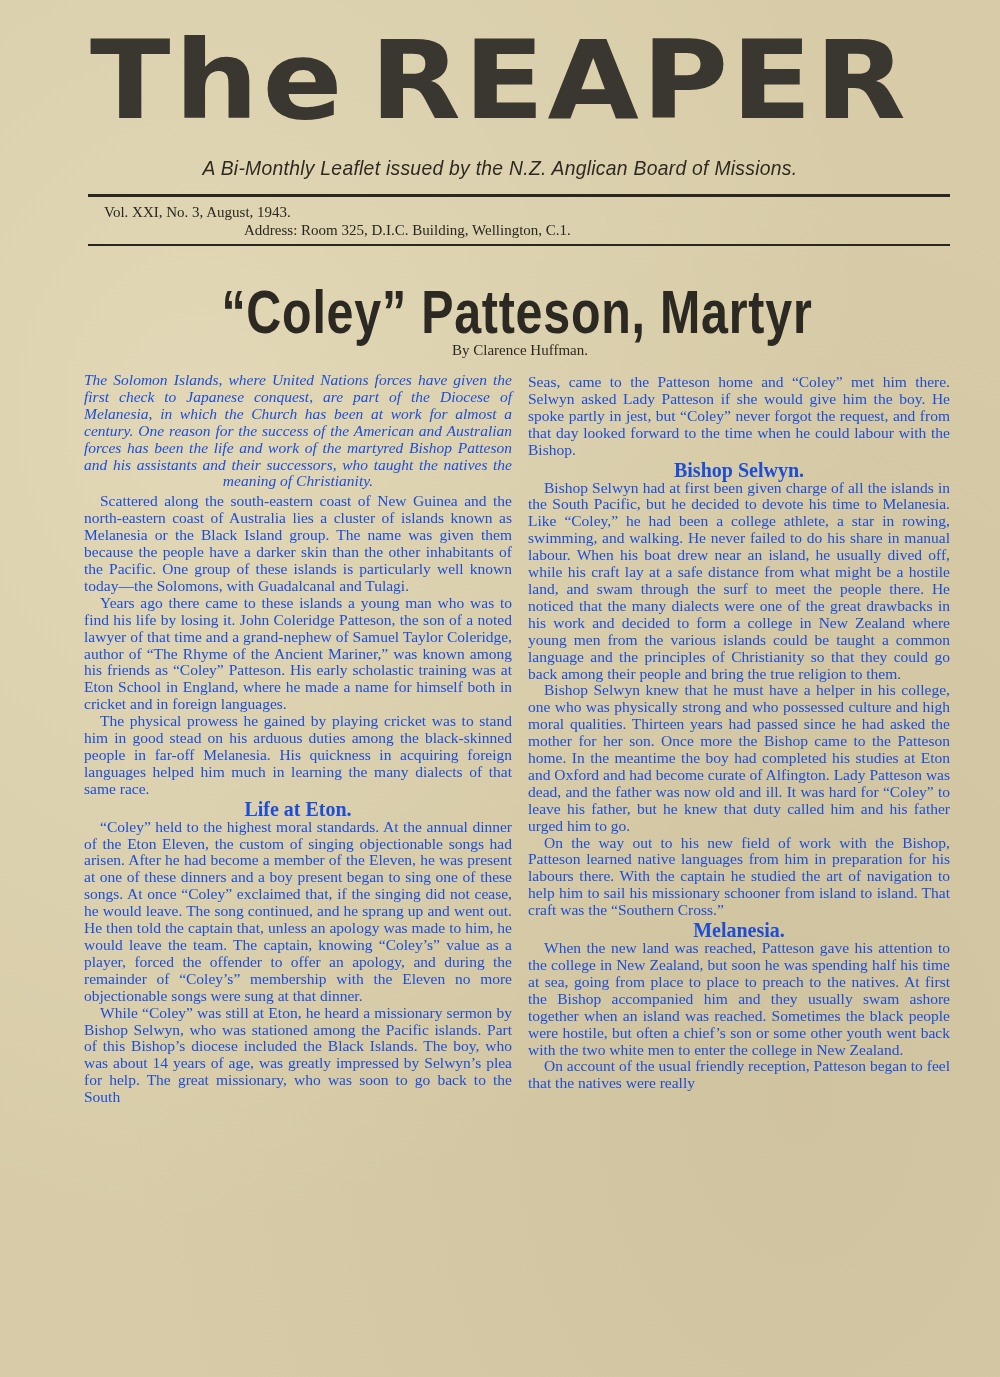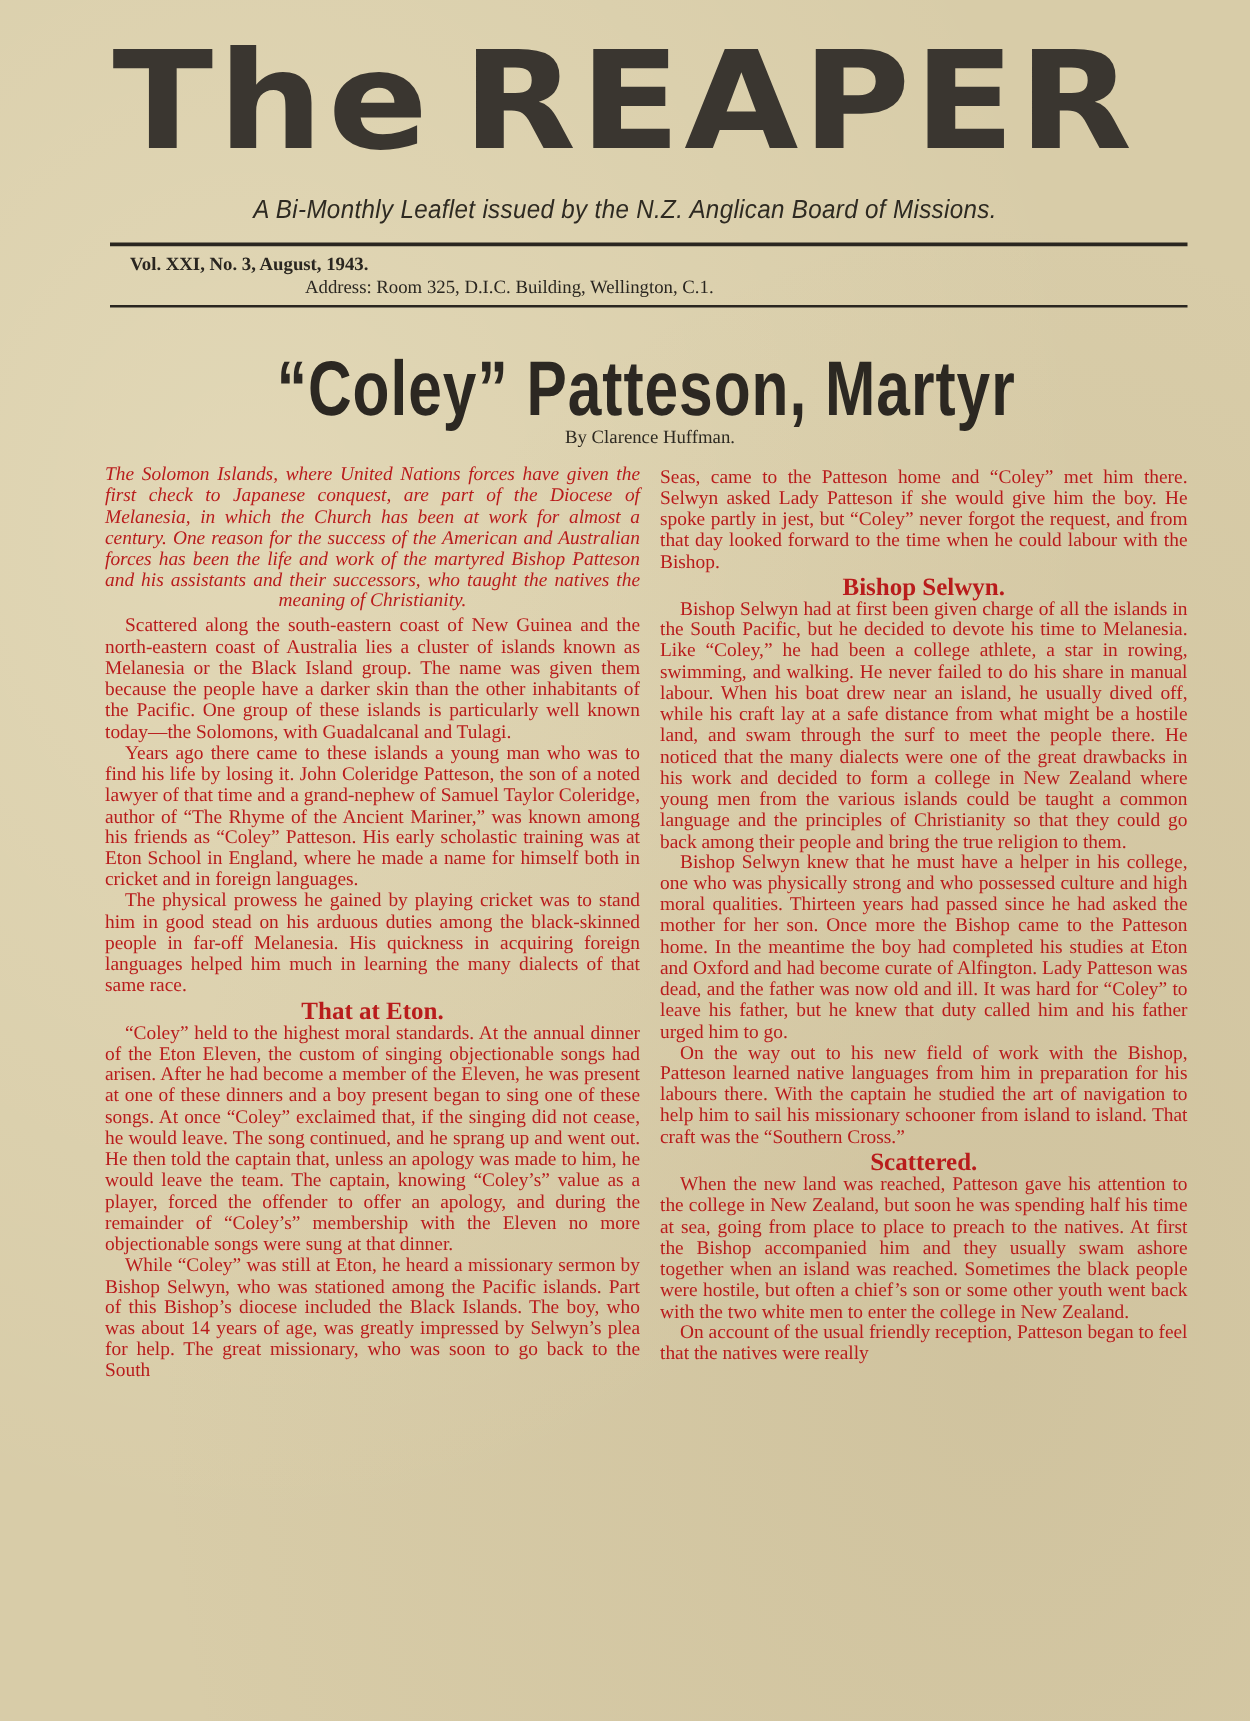--- a/index.html
+++ b/index.html
@@ -30,21 +30,21 @@
     font-family: "Liberation Sans", sans-serif; font-style: italic;
     font-size: 21px; color: #2e2a22; letter-spacing: 0.3px;
     transform: scaleX(0.92);
   }
   .rule { position: absolute; left: 88px; width: 862px; background: #2a2620; }
   .rule.r1 { top: 194px; height: 3px; }
   .rule.r2 { top: 244px; height: 2px; }
 
   .vol-line {
     position: absolute; top: 204px; font-family: "Liberation Serif", serif;
-    font-weight: bold; font-size: 15px; color: #2a2620;
+    font-weight: normal; font-size: 15px; color: #2a2620;
   }
   .vol { left: 104px; }
   .gratis { right: 50px; }
   .address {
     position: absolute; top: 222px; left: 244px;
     font-family: "Liberation Serif", serif; font-weight: normal; font-size: 15px; color: #2a2620;
   }
 
   .headline {
     position: absolute; left: 140px; top: 272px; width: 740px; text-align: center;
@@ -53,21 +53,21 @@
     transform: scaleX(0.78); transform-origin: center;
     letter-spacing: 1px; white-space: nowrap;
   }
   .byline {
     position: absolute; left: 0; top: 342px; width: 1000px; text-align: center;
     font-size: 15px; padding-left: 20px;
   }
 
   .col {
     position: absolute; top: 372px; width: 428px;
-    font-size: 15.5px; line-height: 16.9px; text-align: justify; color: #b91c1c;
+    font-size: 15.5px; line-height: 16.9px; text-align: justify; color: #1d4ed8;
   }
   .col.left { left: 84px; }
   .col.right { left: 528px; top: 374px; width: 422px; }
   .col p { margin: 0; text-indent: 16px; }
   .col p.noindent { text-indent: 0; }
   .col .intro { font-style: italic; text-indent: 0; text-align-last: center; }
   .col h3 {
     margin: 2px 0 1px 0; text-align: center; font-size: 20px; font-weight: bold;
     font-family: "Liberation Serif", serif; line-height: 18px;
   }
@@ -90,29 +90,29 @@
   <div class="rule r2"></div>
 
   <div class="headline">“Coley” Patteson, Martyr</div>
   <div class="byline">By Clarence Huffman.</div>
 
   <div class="col left">
     <p class="intro">The Solomon Islands, where United Nations forces have given the first check to Japanese conquest, are part of the Diocese of Melanesia, in which the Church has been at work for almost a century. One reason for the success of the American and Australian forces has been the life and work of the martyred Bishop Patteson and his assistants and their successors, who taught the natives the meaning of Christianity.</p>
     <p style="margin-top:3px">Scattered along the south-eastern coast of New Guinea and the north-eastern coast of Australia lies a cluster of islands known as Melanesia or the Black Island group. The name was given them because the people have a darker skin than the other inhabitants of the Pacific. One group of these islands is particularly well known today—the Solomons, with Guadalcanal and Tulagi.</p>
     <p>Years ago there came to these islands a young man who was to find his life by losing it. John Coleridge Patteson, the son of a noted lawyer of that time and a grand-nephew of Samuel Taylor Coleridge, author of “The Rhyme of the Ancient Mariner,” was known among his friends as “Coley” Patteson. His early scholastic training was at Eton School in England, where he made a name for himself both in cricket and in foreign languages.</p>
     <p>The physical prowess he gained by playing cricket was to stand him in good stead on his arduous duties among the black-skinned people in far-off Melanesia. His quickness in acquiring foreign languages helped him much in learning the many dialects of that same race.</p>
-    <h3>That at Eton.</h3>
+    <h3>Life at Eton.</h3>
     <p>“Coley” held to the highest moral standards. At the annual dinner of the Eton Eleven, the custom of singing objectionable songs had arisen. After he had become a member of the Eleven, he was present at one of these dinners and a boy present began to sing one of these songs. At once “Coley” exclaimed that, if the singing did not cease, he would leave. The song continued, and he sprang up and went out. He then told the captain that, unless an apology was made to him, he would leave the team. The captain, knowing “Coley’s” value as a player, forced the offender to offer an apology, and during the remainder of “Coley’s” membership with the Eleven no more objectionable songs were sung at that dinner.</p>
     <p>While “Coley” was still at Eton, he heard a missionary sermon by Bishop Selwyn, who was stationed among the Pacific islands. Part of this Bishop’s diocese included the Black Islands. The boy, who was about 14 years of age, was greatly impressed by Selwyn’s plea for help. The great missionary, who was soon to go back to the South</p>
   </div>
 
   <div class="col right">
     <p class="noindent">Seas, came to the Patteson home and “Coley” met him there. Selwyn asked Lady Patteson if she would give him the boy. He spoke partly in jest, but “Coley” never forgot the request, and from that day looked forward to the time when he could labour with the Bishop.</p>
     <h3>Bishop Selwyn.</h3>
     <p>Bishop Selwyn had at first been given charge of all the islands in the South Pacific, but he decided to devote his time to Melanesia. Like “Coley,” he had been a college athlete, a star in rowing, swimming, and walking. He never failed to do his share in manual labour. When his boat drew near an island, he usually dived off, while his craft lay at a safe distance from what might be a hostile land, and swam through the surf to meet the people there. He noticed that the many dialects were one of the great drawbacks in his work and decided to form a college in New Zealand where young men from the various islands could be taught a common language and the principles of Christianity so that they could go back among their people and bring the true religion to them.</p>
     <p>Bishop Selwyn knew that he must have a helper in his college, one who was physically strong and who possessed culture and high moral qualities. Thirteen years had passed since he had asked the mother for her son. Once more the Bishop came to the Patteson home. In the meantime the boy had completed his studies at Eton and Oxford and had become curate of Alfington. Lady Patteson was dead, and the father was now old and ill. It was hard for “Coley” to leave his father, but he knew that duty called him and his father urged him to go.</p>
     <p>On the way out to his new field of work with the Bishop, Patteson learned native languages from him in preparation for his labours there. With the captain he studied the art of navigation to help him to sail his missionary schooner from island to island. That craft was the “Southern Cross.”</p>
-    <h3>Scattered.</h3>
+    <h3>Melanesia.</h3>
     <p>When the new land was reached, Patteson gave his attention to the college in New Zealand, but soon he was spending half his time at sea, going from place to place to preach to the natives. At first the Bishop accompanied him and they usually swam ashore together when an island was reached. Sometimes the black people were hostile, but often a chief’s son or some other youth went back with the two white men to enter the college in New Zealand.</p>
     <p>On account of the usual friendly reception, Patteson began to feel that the natives were really</p>
   </div>
 
 </div>
 
 </body></html>

